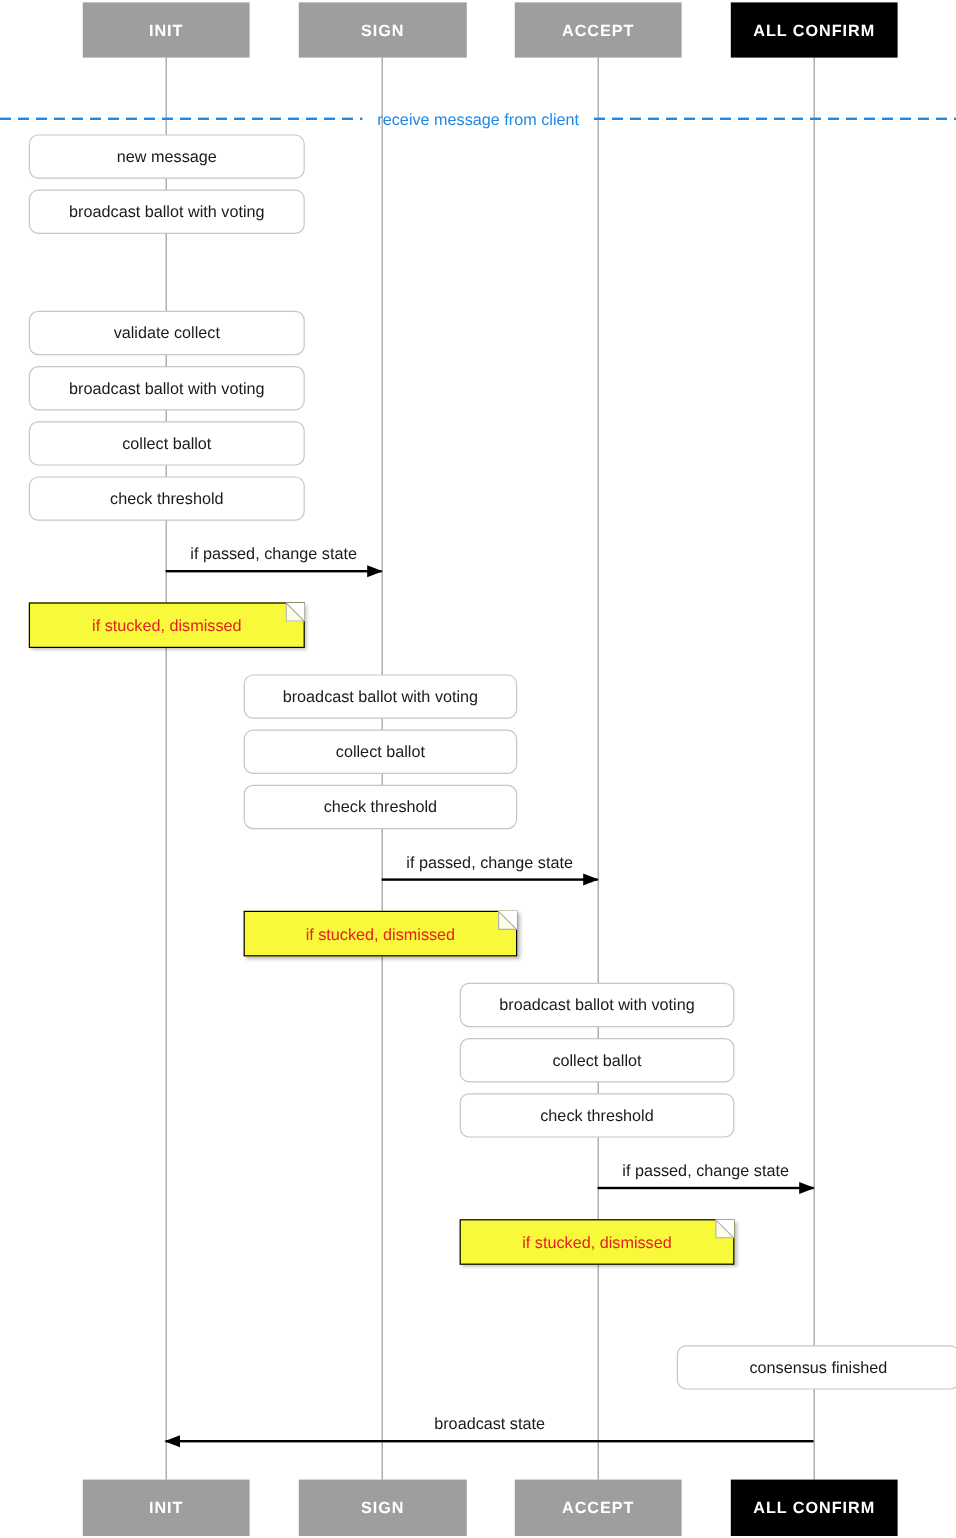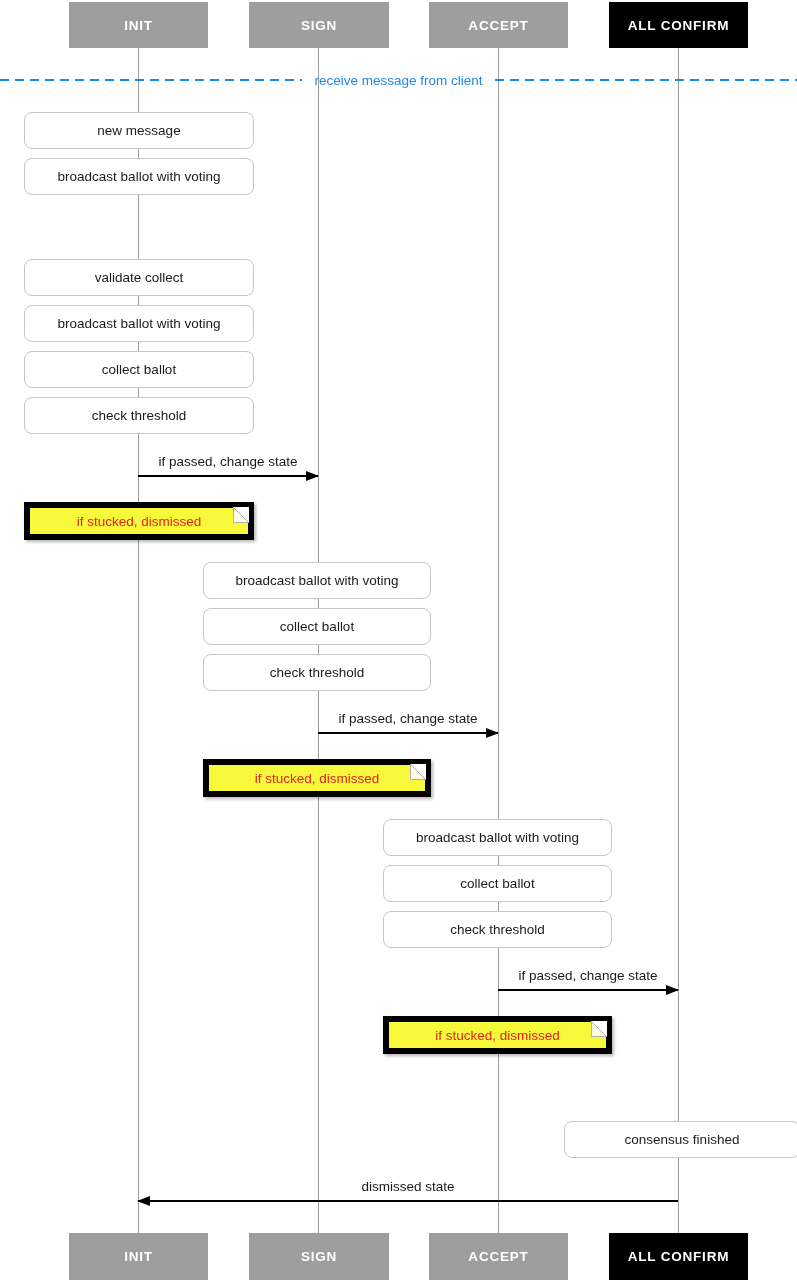--- a/index.html
+++ b/index.html
@@ -16,31 +16,31 @@
   body{background:#ffffff;font-family:"Liberation Sans", sans-serif;}
   .canvas{position:relative;width:797px;height:1282px;background:#ffffff;overflow:hidden;}
 
   .lifeline{position:absolute;top:48px;height:1185px;width:1px;background:var(--lifeline-gray);z-index:1;}
 
   .actor{position:absolute;height:46px;background:var(--actor-gray);color:#ffffff;
          font-size:13.5px;font-weight:bold;letter-spacing:.8px;
          display:flex;align-items:center;justify-content:center;z-index:5;}
   .actor--dark{background:var(--actor-black);}
 
-  .divider{position:absolute;left:0;width:797px;height:16px;display:flex;align-items:center;z-index:4;}
+  .divider{position:absolute;left:0;width:797px;height:16px;display:flex;align-items:center;z-index:4;margin-top:19px;}
   .divider .line{flex:1;height:2px;
     background:repeating-linear-gradient(90deg,var(--divider-blue) 0 9px,transparent 9px 15px);}
   .divider .label{padding:0 12px;color:var(--divider-blue);font-size:13.5px;white-space:nowrap;}
 
   .msg{position:absolute;height:37px;background:#ffffff;border:1px solid var(--box-border);
        border-radius:8px;color:var(--text-black);font-size:13.5px;
        display:flex;align-items:center;justify-content:center;z-index:3;}
 
   .note{position:absolute;height:38px;background:var(--note-yellow);
-        border:6px solid #000000;z-index:4;
+        border:1px solid #000000;z-index:4;
         box-shadow:2px 2px 3px rgba(0,0,0,.28);
         display:flex;align-items:center;justify-content:center;}
   .note .note-text{color:var(--note-red);font-size:13.5px;}
   .note .fold{position:absolute;top:-1px;right:-1px;display:block;}
 
   .arrow{position:absolute;height:23px;z-index:3;}
   .arrow .arrow-label{position:absolute;top:0;left:0;width:100%;text-align:center;
         font-size:13.5px;color:var(--text-black);white-space:nowrap;}
   .arrow .arrow-line{position:absolute;bottom:0;left:0;right:0;height:2px;background:#000;}
   .arrow .arrow-head{position:absolute;bottom:-4px;width:0;height:0;
@@ -124,21 +124,21 @@
     <span class="note-text">if stucked, dismissed</span>
     <svg class="fold" width="16" height="16" viewBox="0 0 16 16">
       <path d="M0,0 L16,0 L16,16 Z" fill="#ffffff"></path>
       <path d="M0.5,0.5 L15.5,15.5 L0.5,15.5 Z" fill="#fdfde6" stroke="#b0b0b0" stroke-width="1"></path>
     </svg>
   </div>
 
   <div class="msg" style="left:564px;top:1121px;width:236px">consensus finished</div>
 
   <div class="arrow arrow--left" style="left:138px;top:1179px;width:540px">
-    <span class="arrow-label">dismissed state</span>
+    <span class="arrow-label">broadcast state</span>
     <span class="arrow-line"></span>
     <span class="arrow-head"></span>
   </div>
 
   <div class="actor" style="left:69px;top:1233px;width:139px;height:47px">INIT</div>
   <div class="actor" style="left:249px;top:1233px;width:140px;height:47px">SIGN</div>
   <div class="actor" style="left:429px;top:1233px;width:139px;height:47px">ACCEPT</div>
   <div class="actor actor--dark" style="left:609px;top:1233px;width:139px;height:47px">ALL CONFIRM</div>
 
 </div>

